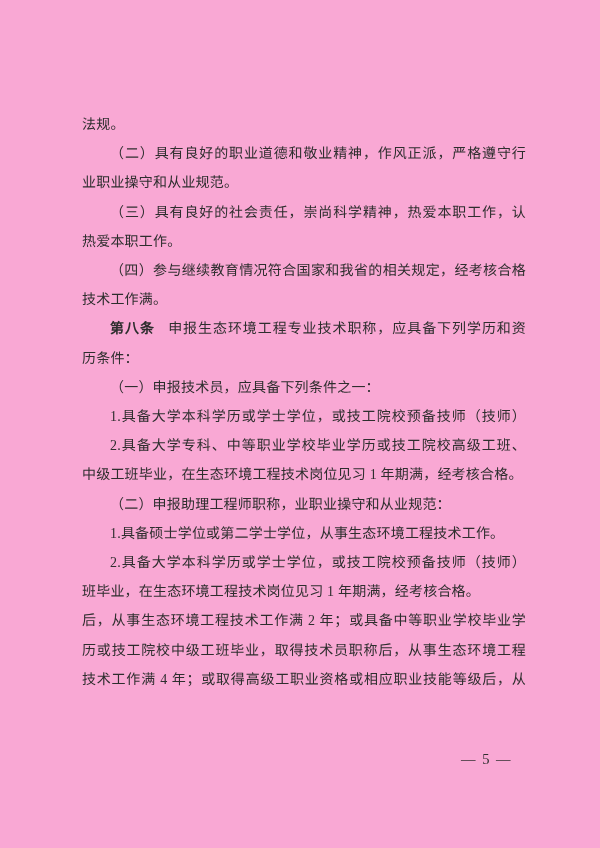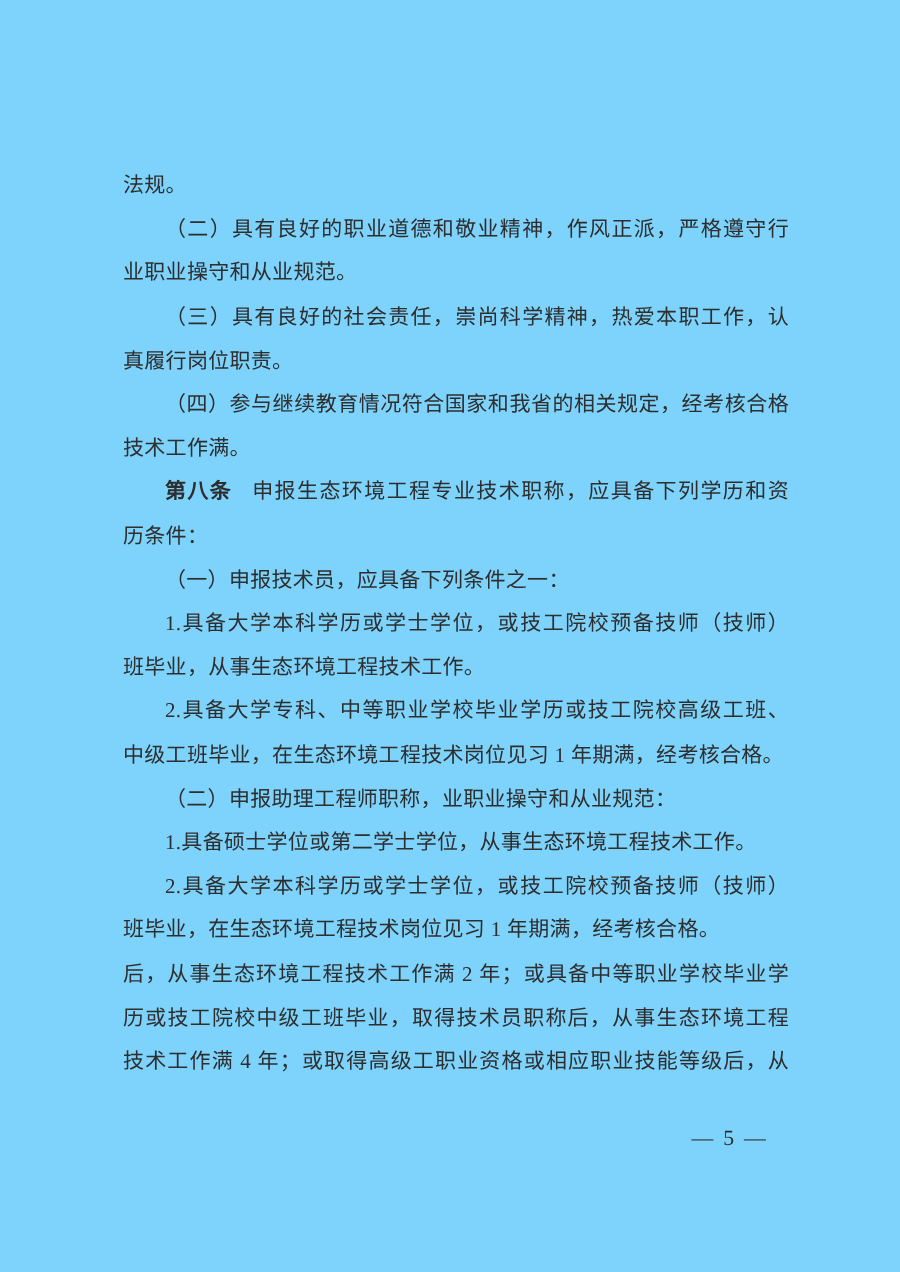--- a/index.html
+++ b/index.html
@@ -11,21 +11,21 @@
     height: 848px;
     position: relative;
     background: #fefefe;
     overflow: hidden;
     font-family: "Liberation Serif", "DejaVu Serif", serif;
     color: #2e2e2e;
   }
   .page {
     position: absolute;
     inset: 0;
-    background: #7dd3fc;
+    background: #f9a8d4;
   }
   .doc-body {
     position: absolute;
     left: 82px;
     top: 110px;
     width: 444px;
     font-size: 14px;
     line-height: 29.2px;
     letter-spacing: 0.2px;
     text-align: justify;
@@ -58,32 +58,31 @@
 <body>
 
 <div class="page">
 
   <div class="doc-body">
 
     <div class="line">法规。</div>
     <div class="line indent fill">（二）具有良好的职业道德和敬业精神，作风正派，严格遵守行</div>
     <div class="line">业职业操守和从业规范。</div>
     <div class="line indent fill">（三）具有良好的社会责任，崇尚科学精神，热爱本职工作，认</div>
-    <div class="line">真履行岗位职责。</div>
+    <div class="line">热爱本职工作。</div>
     <div class="line indent fill">（四）参与继续教育情况符合国家和我省的相关规定，经考核合格</div>
     <div class="line">技术工作满。</div>
 
     <div class="line indent fill">
       <span class="article-term">第八条</span><span>申报生态环境工程专业技术职称，应具备下列学历和资</span>
     </div>
 
     <div class="line">历条件：</div>
     <div class="line indent">（一）申报技术员，应具备下列条件之一：</div>
     <div class="line indent fill">1.具备大学本科学历或学士学位，或技工院校预备技师（技师）</div>
-    <div class="line">班毕业，从事生态环境工程技术工作。</div>
     <div class="line indent fill">2.具备大学专科、中等职业学校毕业学历或技工院校高级工班、</div>
     <div class="line">中级工班毕业，在生态环境工程技术岗位见习 1 年期满，经考核合格。</div>
     <div class="line indent">（二）申报助理工程师职称，业职业操守和从业规范：</div>
     <div class="line indent">1.具备硕士学位或第二学士学位，从事生态环境工程技术工作。</div>
     <div class="line indent fill">2.具备大学本科学历或学士学位，或技工院校预备技师（技师）</div>
     <div class="line">班毕业，在生态环境工程技术岗位见习 1 年期满，经考核合格。</div>
     <div class="line fill">后，从事生态环境工程技术工作满 2 年；或具备中等职业学校毕业学</div>
     <div class="line fill">历或技工院校中级工班毕业，取得技术员职称后，从事生态环境工程</div>
     <div class="line fill">技术工作满 4 年；或取得高级工职业资格或相应职业技能等级后，从</div>
 

